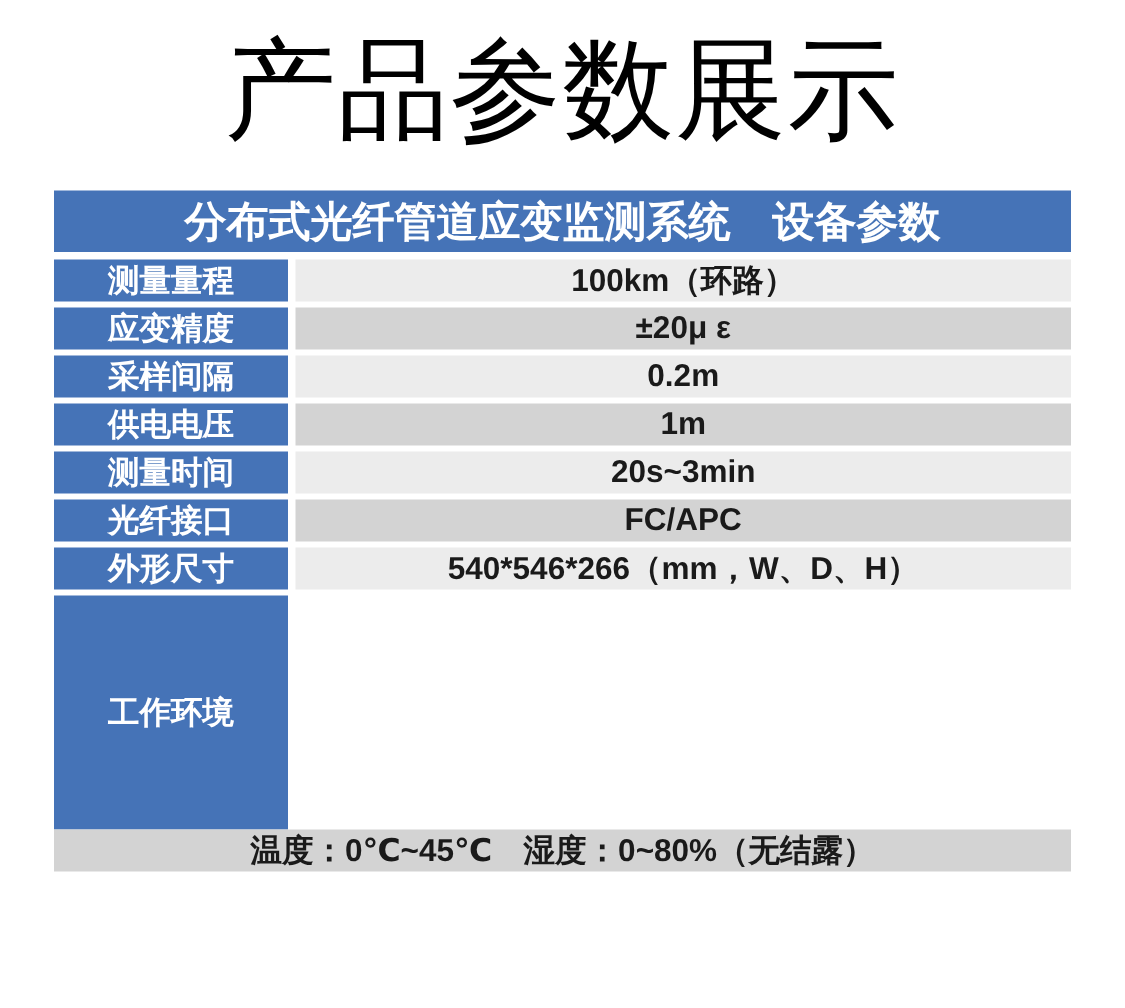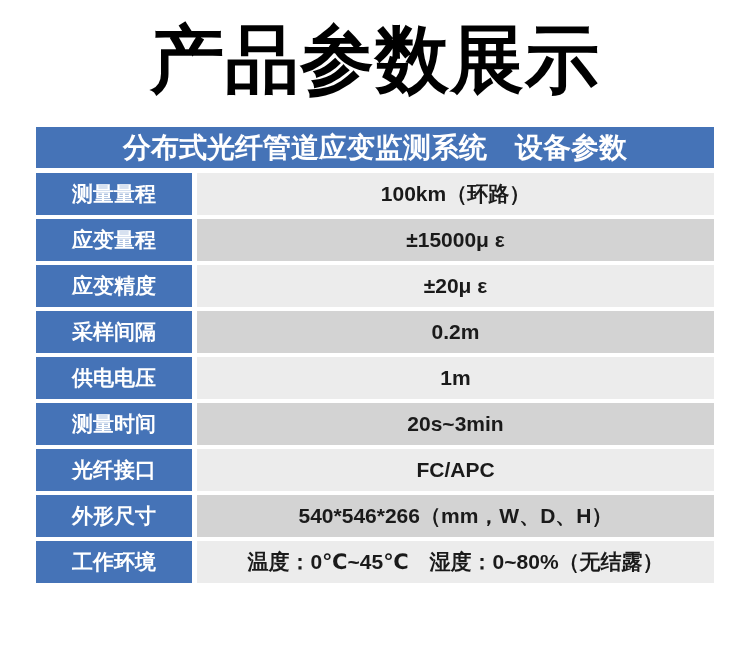--- a/index.html
+++ b/index.html
@@ -26,21 +26,21 @@
   }
   .title {
     position: absolute;
     top: 14px;
     left: 0;
     width: 100%;
     margin: 0;
     text-align: center;
     font-size: 74px;
     line-height: 92px;
-    font-weight: 700;
+    font-weight: 400;
     letter-spacing: 1px;
     color: var(--title-color);
   }
   .spec-table {
     position: absolute;
     left: 36px;
     top: 127px;
     width: 678px;
   }
   .table-header {
@@ -50,25 +50,25 @@
     color: var(--header-text);
     font-size: 28px;
     font-weight: 700;
     display: flex;
     align-items: center;
     justify-content: center;
     white-space: pre;
   }
   .row {
     display: flex;
-    height: 42px;
+    height: 28px;
     margin-bottom: 4px;
     text-align: right;
   }
-  .row:last-child { margin-bottom: 0; }
+  .row:last-child { margin-bottom: 0; flex-direction: column; }
   .label-cell {
     width: 156px;
     flex: 0 0 156px;
     margin-right: 5px;
     background: var(--accent-blue);
     color: var(--header-text);
     font-size: 21px;
     font-weight: 700;
     display: flex;
     align-items: center;
@@ -95,24 +95,20 @@
   <h1 class="title">产品参数展示</h1>
 
   <div class="spec-table">
     <div class="table-header">分布式光纤管道应变监测系统　设备参数</div>
     <div class="table-rows">
   <div class="row">
     <div class="label-cell">测量量程</div>
     <div class="value-cell">100km（环路）</div>
   </div>
 
-  <div class="row">
-    <div class="label-cell">应变量程</div>
-    <div class="value-cell">±15000μ ε</div>
-  </div>
 
   <div class="row">
     <div class="label-cell">应变精度</div>
     <div class="value-cell">±20μ ε</div>
   </div>
 
   <div class="row">
     <div class="label-cell">采样间隔</div>
     <div class="value-cell">0.2m</div>
   </div>

